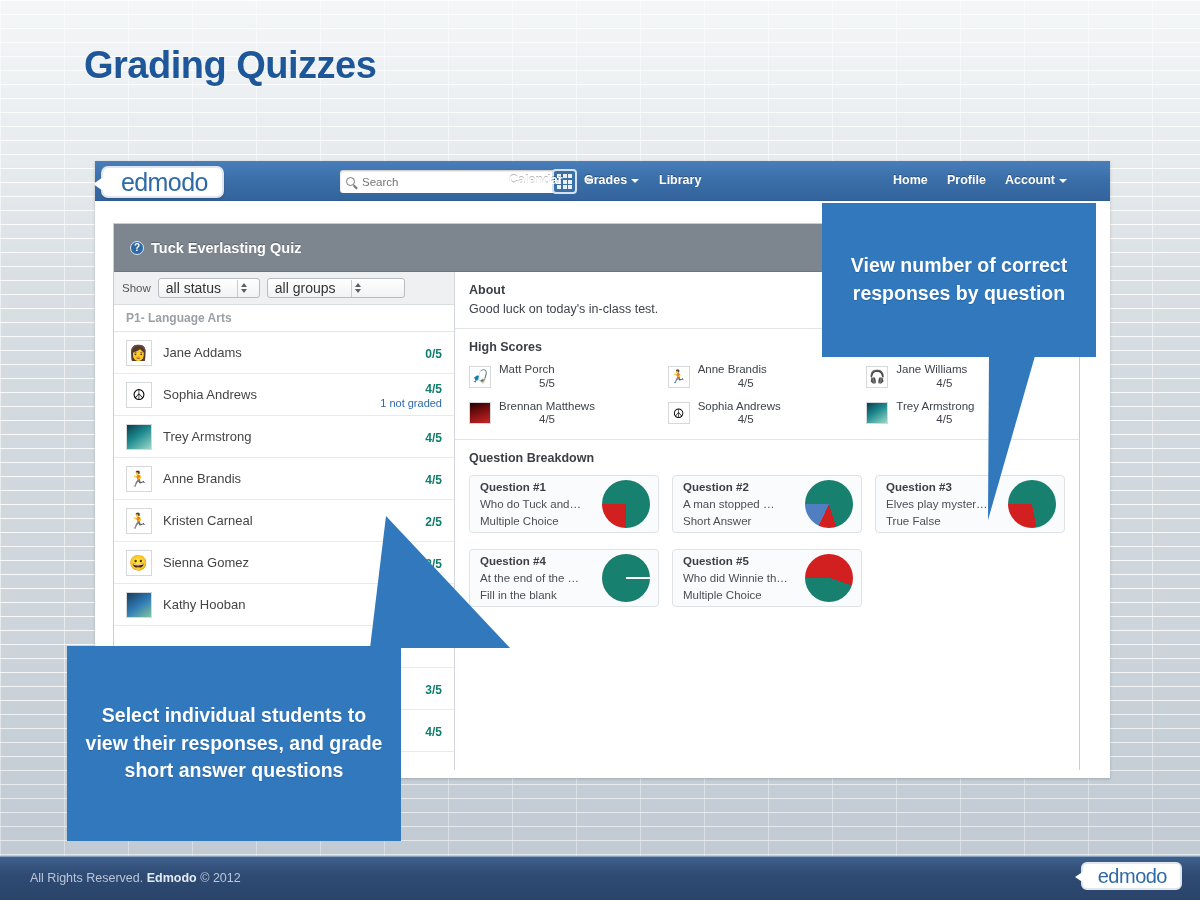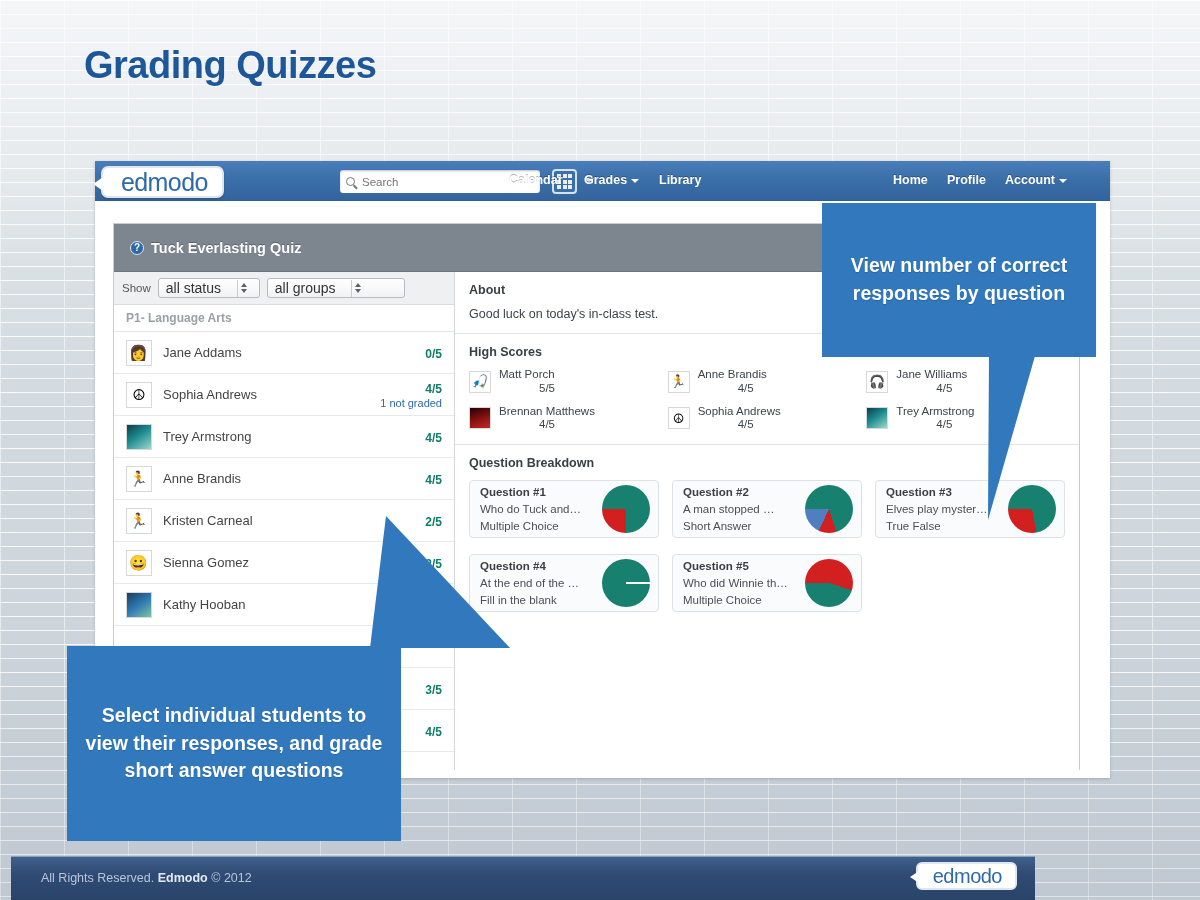--- a/index.html
+++ b/index.html
@@ -61,21 +61,21 @@
   #logo-pill::before {
     content:""; position:absolute; left:-9px; top:9px;
     width: 0; height: 0;
     border-top: 7px solid transparent;
     border-bottom: 7px solid transparent;
     border-right: 10px solid #fff;
     filter: drop-shadow(-1px 0 0 #dfe6ee);
   }
   #search-wrap {
     position: absolute; left: 245px; top: 9px;
-    width: 200px; height: 23px;
+    width: 236px; height: 23px;
     background: #fff; border-radius: 3px;
     display: flex; align-items: center; padding: 0 6px;
     box-shadow: inset 0 1px 2px rgba(0,0,0,.25);
   }
   #search-wrap .mag {
     width: 9px; height: 9px; border: 1.6px solid #777; border-radius: 50%;
     position: relative; flex: none; margin-right: 7px;
   }
   #search-wrap .mag::after {
     content:""; position:absolute; right:-4px; bottom:-3px;
@@ -196,21 +196,21 @@
 
   
   #detail-col { flex: 1; background: #fff; position: relative; }
   #quiz-overview {
     background: #dfe4ea; border-bottom: 1px solid #ccd2d8;
     padding: 9px 14px 10px 14px;
   }
   .sec-title { font-size: 12.5px; font-weight: bold; color: #3a3f45; }
   #quiz-overview .sub { font-size: 12.5px; color: #3a3f45; margin-top: 2px; }
   #about-sec { padding: 11px 14px 12px 14px; border-bottom: 1px solid #e2e5e8; }
-  #about-sec .sub { font-size: 12.5px; color: #3e434a; margin-top: 10px; }
+  #about-sec .sub { font-size: 12.5px; color: #3e434a; margin-top: 5px; }
 
   #highscores-sec { padding: 11px 14px 12px 14px; border-bottom: 1px solid #e2e5e8; }
   #hs-grid { display: grid; grid-template-columns: repeat(3, 1fr); row-gap: 9px; margin-top: 9px; }
   .hs-item { display:flex; align-items:center; }
   .hs-item .avatar { width: 22px; height: 22px; margin-right: 8px; font-size: 13px; }
   .hs-meta .nm { font-size: 11.5px; color: #3e434a; line-height: 1.2; }
   .hs-meta .sc { font-size: 11.5px; color: #3e434a; line-height: 1.2; margin-left: 40px; }
 
   #breakdown-sec { padding: 11px 14px 14px 14px; }
   #q-grid { display: grid; grid-template-columns: repeat(3, 190px); gap: 16px 13px; margin-top: 10px; }
@@ -241,21 +241,21 @@
     clip-path: polygon(14px 0, 60px 0, 13px 164px);
   }
   #tail-bottom {
     left: 330px; top: 516px; width: 180px; height: 132px;
     background: #3178bd;
     clip-path: polygon(56px 0, 180px 132px, 40px 132px);
   }
 
   
   #footer {
-    position: absolute; left: 11px; bottom: 0; width: 1024px; height: 44px;
+    position: absolute; left: 0; bottom: 0; width: 1200px; height: 44px;
     background: linear-gradient(to bottom, #3f5f8c 0%, #2f4b74 40%, #2a4469 100%);
     border-top: 1px solid #86a0c0;
   }
   #footer-text {
     position: absolute; left: 30px; top: 14px;
     font-size: 12.5px; color: #b9c6d8;
   }
   #footer-text b { color: #e3eaf3; }
   #footer-logo {
     position: absolute; right: 18px; top: 5px;

